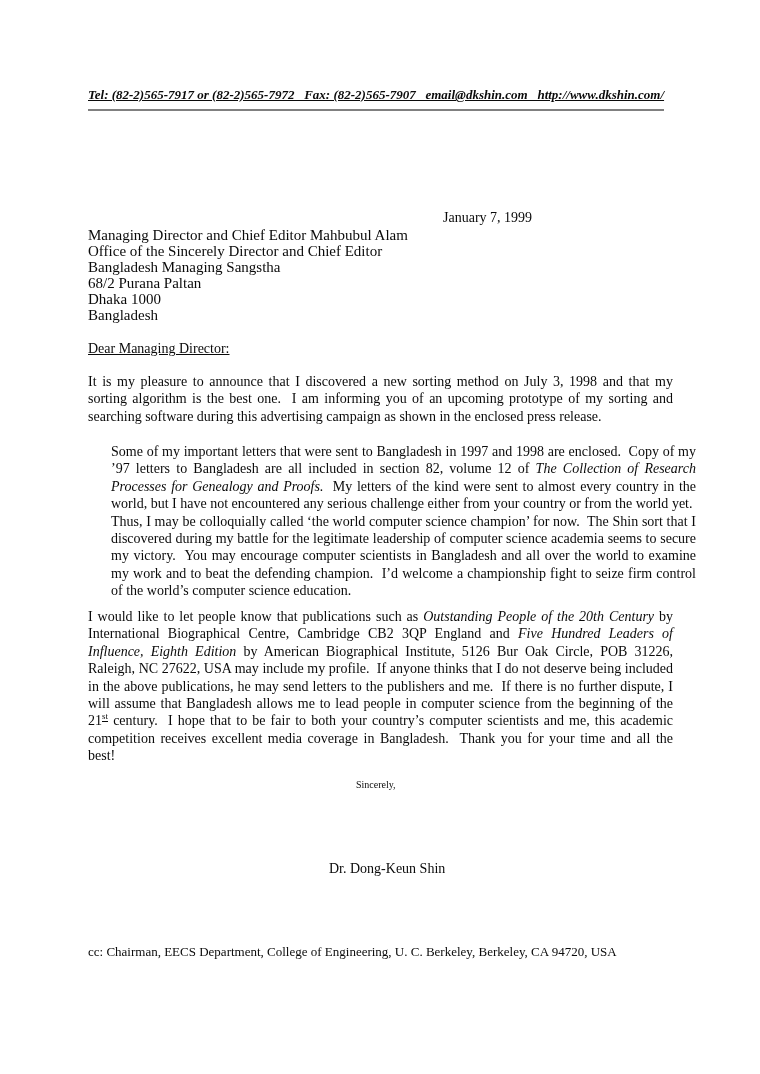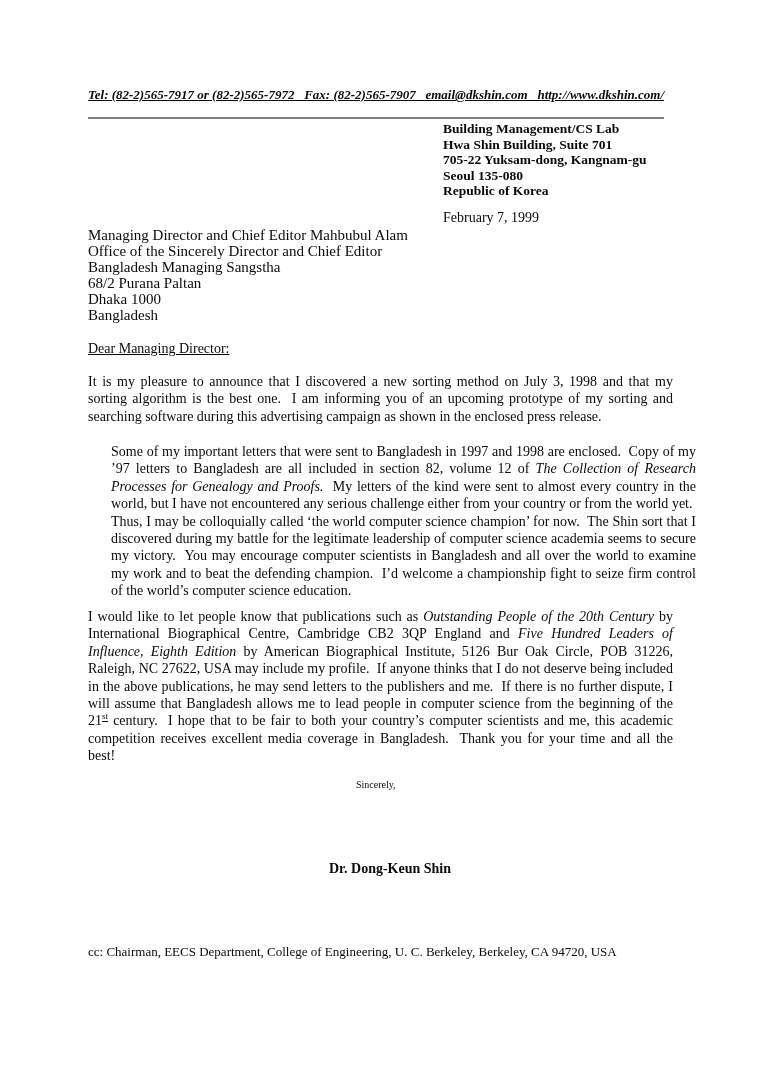--- a/index.html
+++ b/index.html
@@ -15,21 +15,21 @@
   .contact {
     position: absolute;
     left: 88px;
     top: 87px;
     width: max-content;
     max-width: 600px;
     font-size: 13px;
     font-style: italic;
     font-weight: bold;
     border-bottom: 2px solid #808080;
-    padding-bottom: 14px;
+    padding-bottom: 6px;
     white-space: nowrap;
   }
   .contact .underlined { text-decoration: underline; }
   .sender {
     position: absolute;
     left: 443px;
     top: 121px;
     font-size: 13.5px;
     font-weight: bold;
     line-height: 15.6px;
@@ -70,47 +70,39 @@
     position: absolute;
     left: 356px;
     top: 779px;
     font-size: 10px;
   }
   .signature-name {
     position: absolute;
     left: 329px;
     top: 861px;
     font-size: 14px;
-    font-weight: bold;
   }
   .cc-line {
     position: absolute;
     left: 88px;
     top: 944px;
     font-size: 13px;
   }
 </style>
 </head>
 <body>
 
 <div class="page">
 
   <div class="contact">
     <span class="underlined">Tel: (82-2)565-7917 or (82-2)565-7972&nbsp;&nbsp;&nbsp;Fax: (82-2)565-7907&nbsp;&nbsp;&nbsp;email@dkshin.com&nbsp;&nbsp;&nbsp;http://www.dkshin.com/</span>
   </div>
 
-  <div class="sender">
-      <div>Building Management/CS Lab</div>
-      <div>Hwa Shin Building, Suite 701</div>
-      <div>705-22 Yuksam-dong, Kangnam-gu</div>
-      <div>Seoul 135-080</div>
-      <div>Republic of Korea</div>
-    </div>
 
-  <div class="date">February 7, 1999</div>
+  <div class="date">January 7, 1999</div>
 
   <div class="recipient">
       <div>Managing Director and Chief Editor Mahbubul Alam</div>
       <div>Office of the Sincerely Director and Chief Editor</div>
       <div>Bangladesh Managing Sangstha</div>
       <div>68/2 Purana Paltan</div>
       <div>Dhaka 1000</div>
       <div>Bangladesh</div>
     </div>
 

